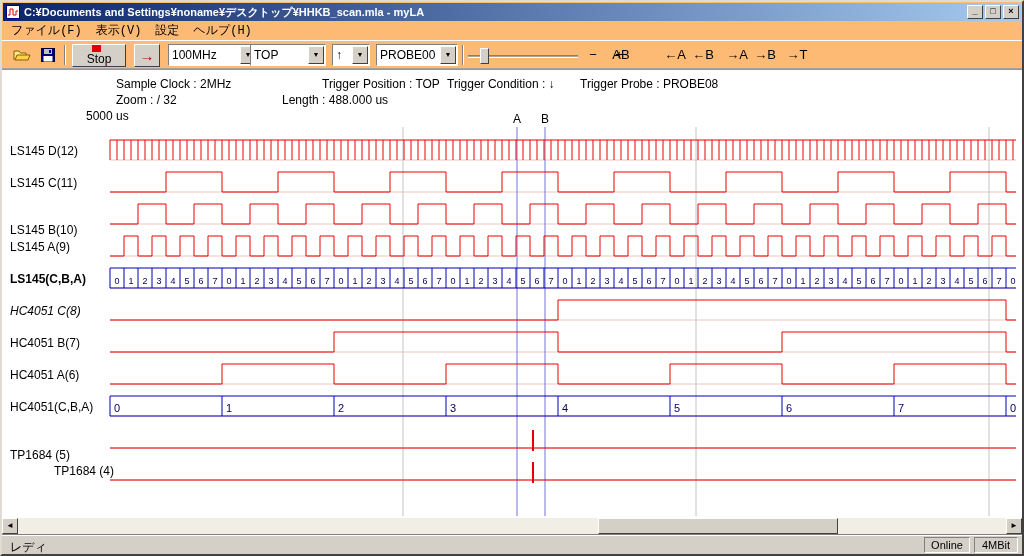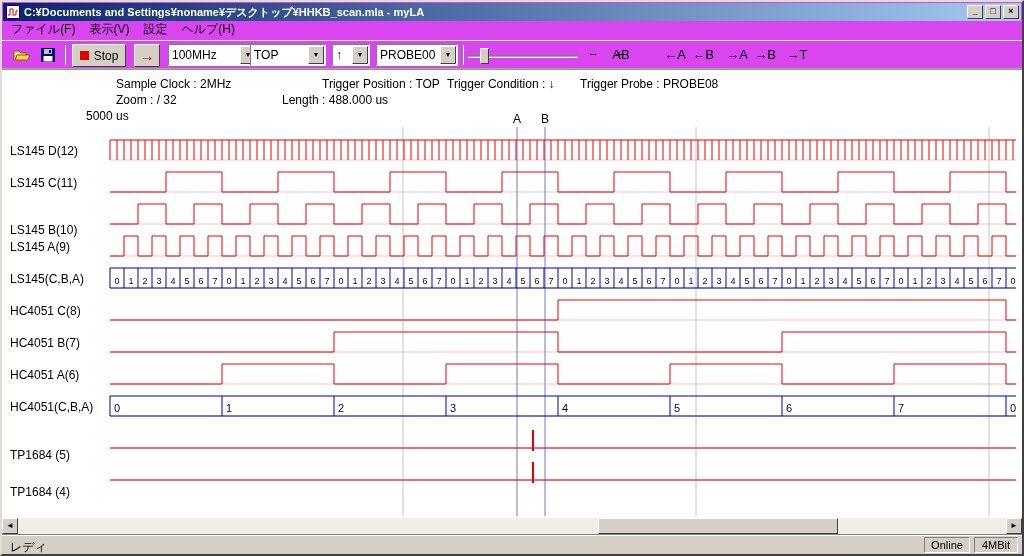--- a/index.html
+++ b/index.html
@@ -1,31 +1,31 @@
 <!DOCTYPE html>
 <html><head>
 <meta charset="utf-8">
 <style>
   * { margin:0; padding:0; box-sizing:border-box; }
   html,body { width:1024px; height:556px; font-family:"Liberation Sans","DejaVu Sans",sans-serif; }
-  .window { position:relative; width:1024px; height:556px; background:#d946ef;
+  .window { position:relative; width:1024px; height:556px; background:#fdba74;
             border:2px solid; border-color:#e0dcd4 #404040 #404040 #e0dcd4; overflow:hidden; }
 
   
   .titlebar { position:absolute; left:1px; right:1px; top:1px; height:18px;
               background:linear-gradient(to right,#0a246a,#a6caf0);
               display:flex; align-items:center; padding-left:3px; }
   .title-text { color:#fff; font-size:11px; font-weight:bold; white-space:nowrap; margin-left:4px; }
   .win-buttons { position:absolute; right:2px; top:2px; display:flex; }
   .winbtn { width:16px; height:14px; background:#d4d0c8; border:1px solid;
             border-color:#fff #404040 #404040 #fff; font-size:9px; line-height:11px;
             text-align:center; color:#000; margin-left:2px; font-weight:bold; }
 
   
-  .menubar { position:absolute; left:0; right:0; top:19px; height:19px; display:flex; align-items:flex-end; padding-left:2px; }
+  .menubar { position:absolute; left:0; right:0; top:19px; height:19px; display:flex; align-items:center; padding-left:2px;font-family:Liberation Mono, monospace; }
   .menu-item { font-size:12px; padding:2px 7px; color:#000; }
 
   
   .toolbar { position:absolute; left:0; right:0; top:38px; height:29px;
              border-top:1px solid #fff; border-bottom:1px solid #a8a49c; }
   .tb-sep { position:absolute; top:4px; height:20px; width:2px; border-left:1px solid #808080; border-right:1px solid #fff; }
   .tb-iconbtn { position:absolute; top:3px; width:24px; height:22px; display:flex; align-items:center; justify-content:center; }
   .raisedbtn { position:absolute; top:3px; height:23px; background:#d4d0c8; border:1px solid;
                border-color:#fff #404040 #404040 #fff; display:flex; align-items:center; justify-content:center; font-size:12px; }
   .stop-square { display:inline-block; width:9px; height:9px; background:#e00000; margin-right:5px; }
@@ -107,21 +107,21 @@
       <span style="display:inline-flex;">
         <svg width="14" height="14">
             <rect x="0.5" y="0.5" width="13" height="13" fill="#000080" stroke="#000040"></rect>
             <rect x="3" y="1" width="8" height="5" fill="#c0c0c0"></rect>
             <rect x="8" y="2" width="2" height="3" fill="#000080"></rect>
             <rect x="2.5" y="8" width="9" height="5.5" fill="#ffffff"></rect>
           </svg>
       </span>
     </span>
     <span class="tb-sep" style="left:62px;"></span>
-    <span class="raisedbtn" style="left:70px; width:54px;">
+    <span class="raisedbtn" style="left:70px; width:54px;flex-direction:column;">
       <span class="stop-square"></span>
       <span>Stop</span>
     </span>
     <span class="raisedbtn" style="left:132px; width:26px;">
       <span class="run-arrow">→</span>
     </span>
     <span class="combo" style="left:166px; width:90px;padding-left:48px;">
       <span class="combo-value">100MHz</span>
       <span class="combo-btn">▼</span>
     </span>
@@ -156,27 +156,27 @@
     <div class="info-text" style="left:445px; top:8px;">Trigger Condition : ↓</div>
     <div class="info-text" style="left:578px; top:8px;">Trigger Probe : PROBE08</div>
     <div class="info-text" style="left:114px; top:24px;">Zoom : /  32</div>
     <div class="info-text" style="left:280px; top:24px;">Length : 488.000 us</div>
     <div class="info-text" style="left:84px;  top:40px;">5000 us</div>
     <div id="channel-labels">
         <div class="ch-label" style="top: 75px;">LS145 D(12)</div>
         <div class="ch-label" style="top: 107px;">LS145 C(11)</div>
         <div class="ch-label" style="top: 154px;">LS145 B(10)</div>
         <div class="ch-label" style="top: 171px;">LS145 A(9)</div>
-        <div class="ch-label" style="top: 203px;">LS145(C,B,A)</div>
-        <div class="ch-label" style="top: 235px;">HC4051 C(8)</div>
+        <div class="ch-label" style="top: 203px; font-weight: bold;">LS145(C,B,A)</div>
+        <div class="ch-label" style="top: 235px; font-style: italic;">HC4051 C(8)</div>
         <div class="ch-label" style="top: 267px;">HC4051 B(7)</div>
         <div class="ch-label" style="top: 299px;">HC4051 A(6)</div>
         <div class="ch-label" style="top: 331px;">HC4051(C,B,A)</div>
         <div class="ch-label" style="top: 379px;">TP1684 (5)</div>
-        <div class="ch-label" style="top: 416px;">TP1684 (4)</div>
+        <div class="ch-label" style="top: 395px; margin-left: 44px;">TP1684 (4)</div>
       </div>
     <svg id="wave-svg" width="1020" height="449">
         <line x1="108" y1="91" x2="1014" y2="91" stroke="#f2c3c3" stroke-width="1"></line>
         <line x1="108" y1="123" x2="1014" y2="123" stroke="#f2c3c3" stroke-width="1"></line>
         <line x1="108" y1="155" x2="1014" y2="155" stroke="#f2c3c3" stroke-width="1"></line>
         <line x1="108" y1="187" x2="1014" y2="187" stroke="#f2c3c3" stroke-width="1"></line>
         <line x1="108" y1="219" x2="1014" y2="219" stroke="#f2c3c3" stroke-width="1"></line>
         <line x1="108" y1="251" x2="1014" y2="251" stroke="#f2c3c3" stroke-width="1"></line>
         <line x1="108" y1="283" x2="1014" y2="283" stroke="#f2c3c3" stroke-width="1"></line>
         <line x1="108" y1="315" x2="1014" y2="315" stroke="#f2c3c3" stroke-width="1"></line>

